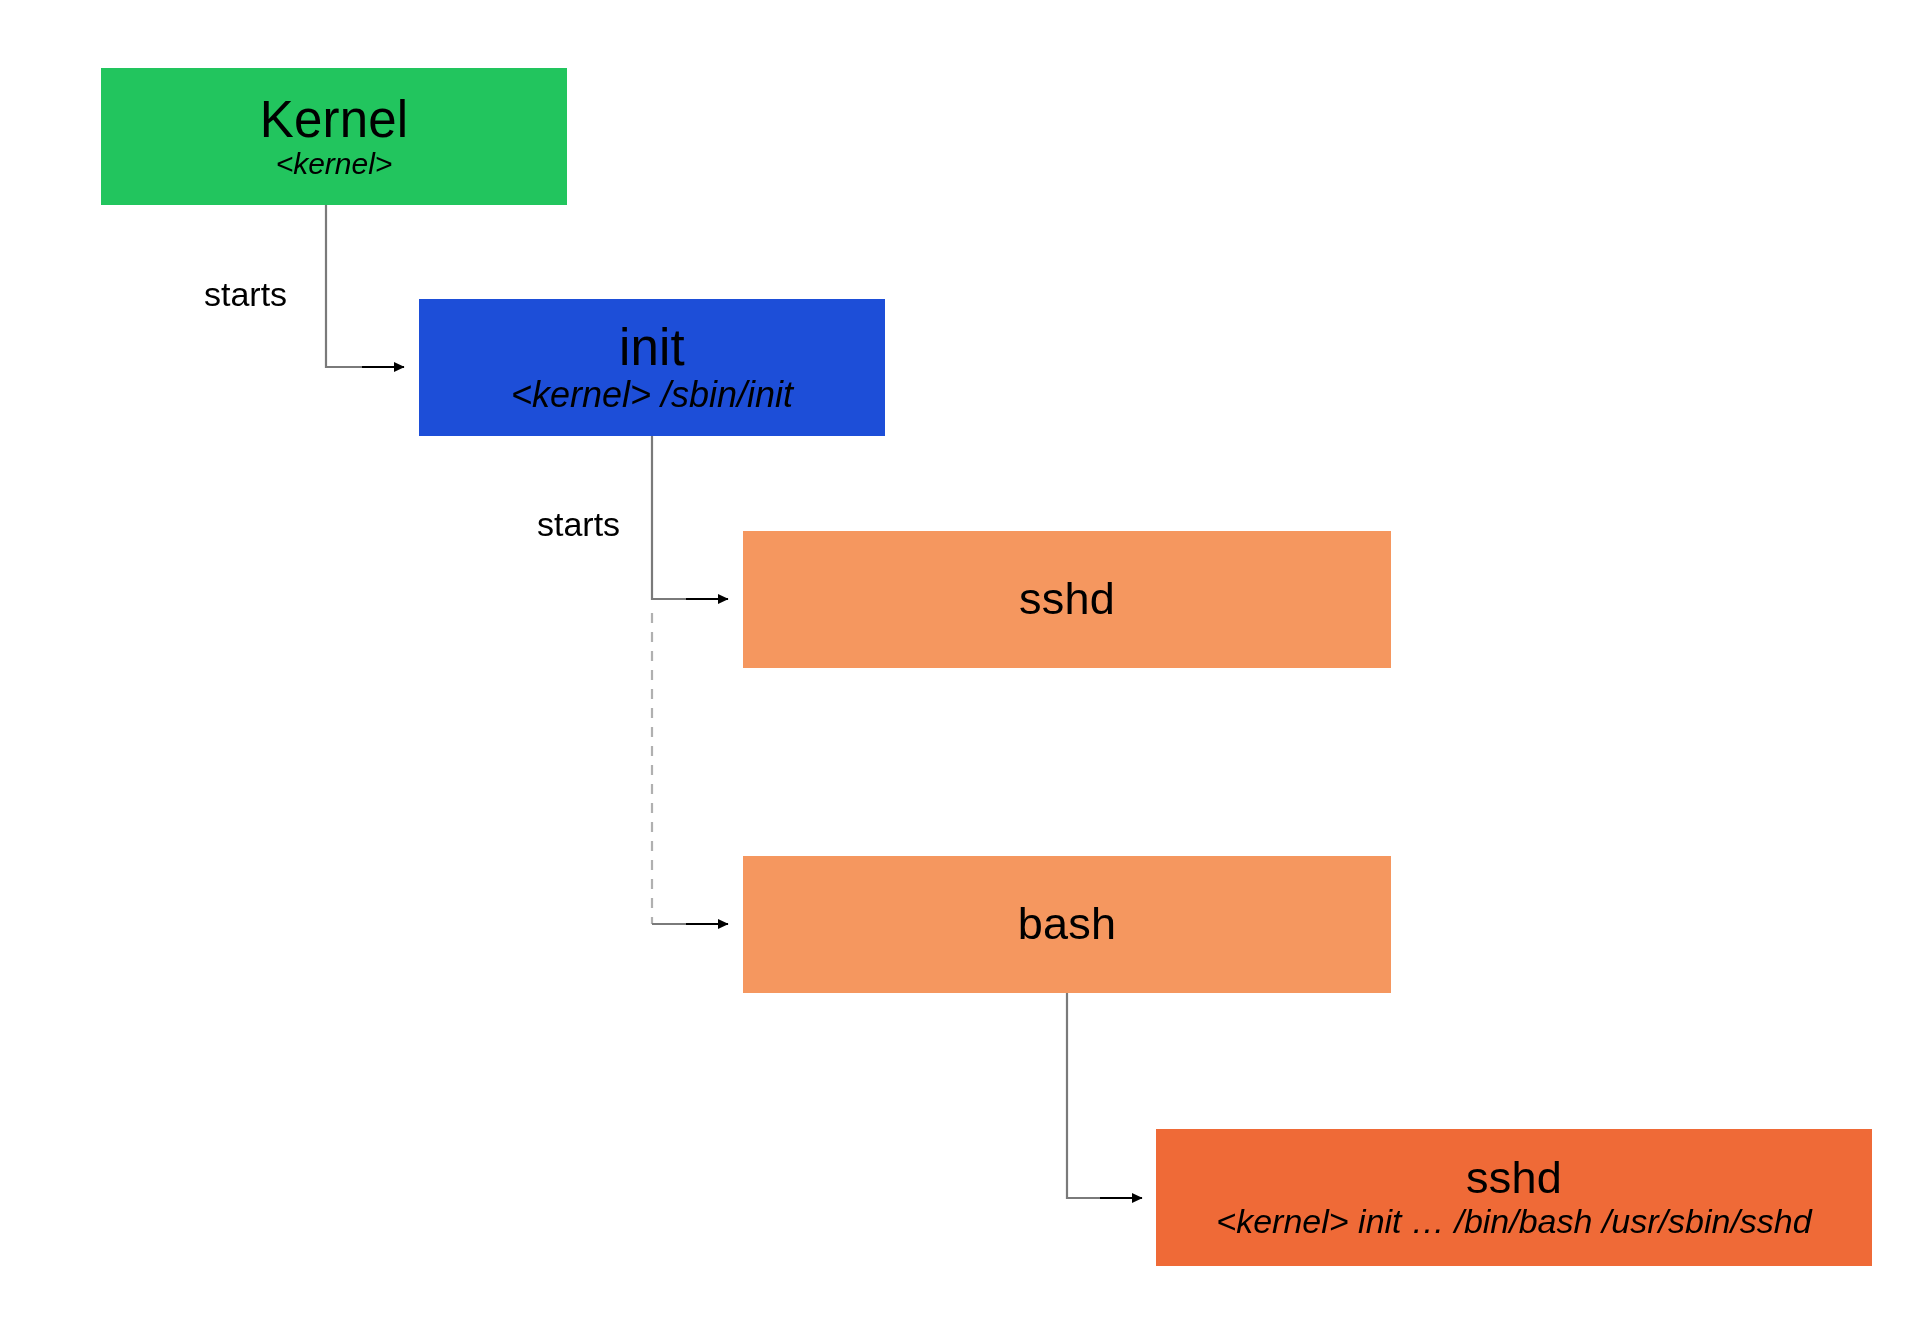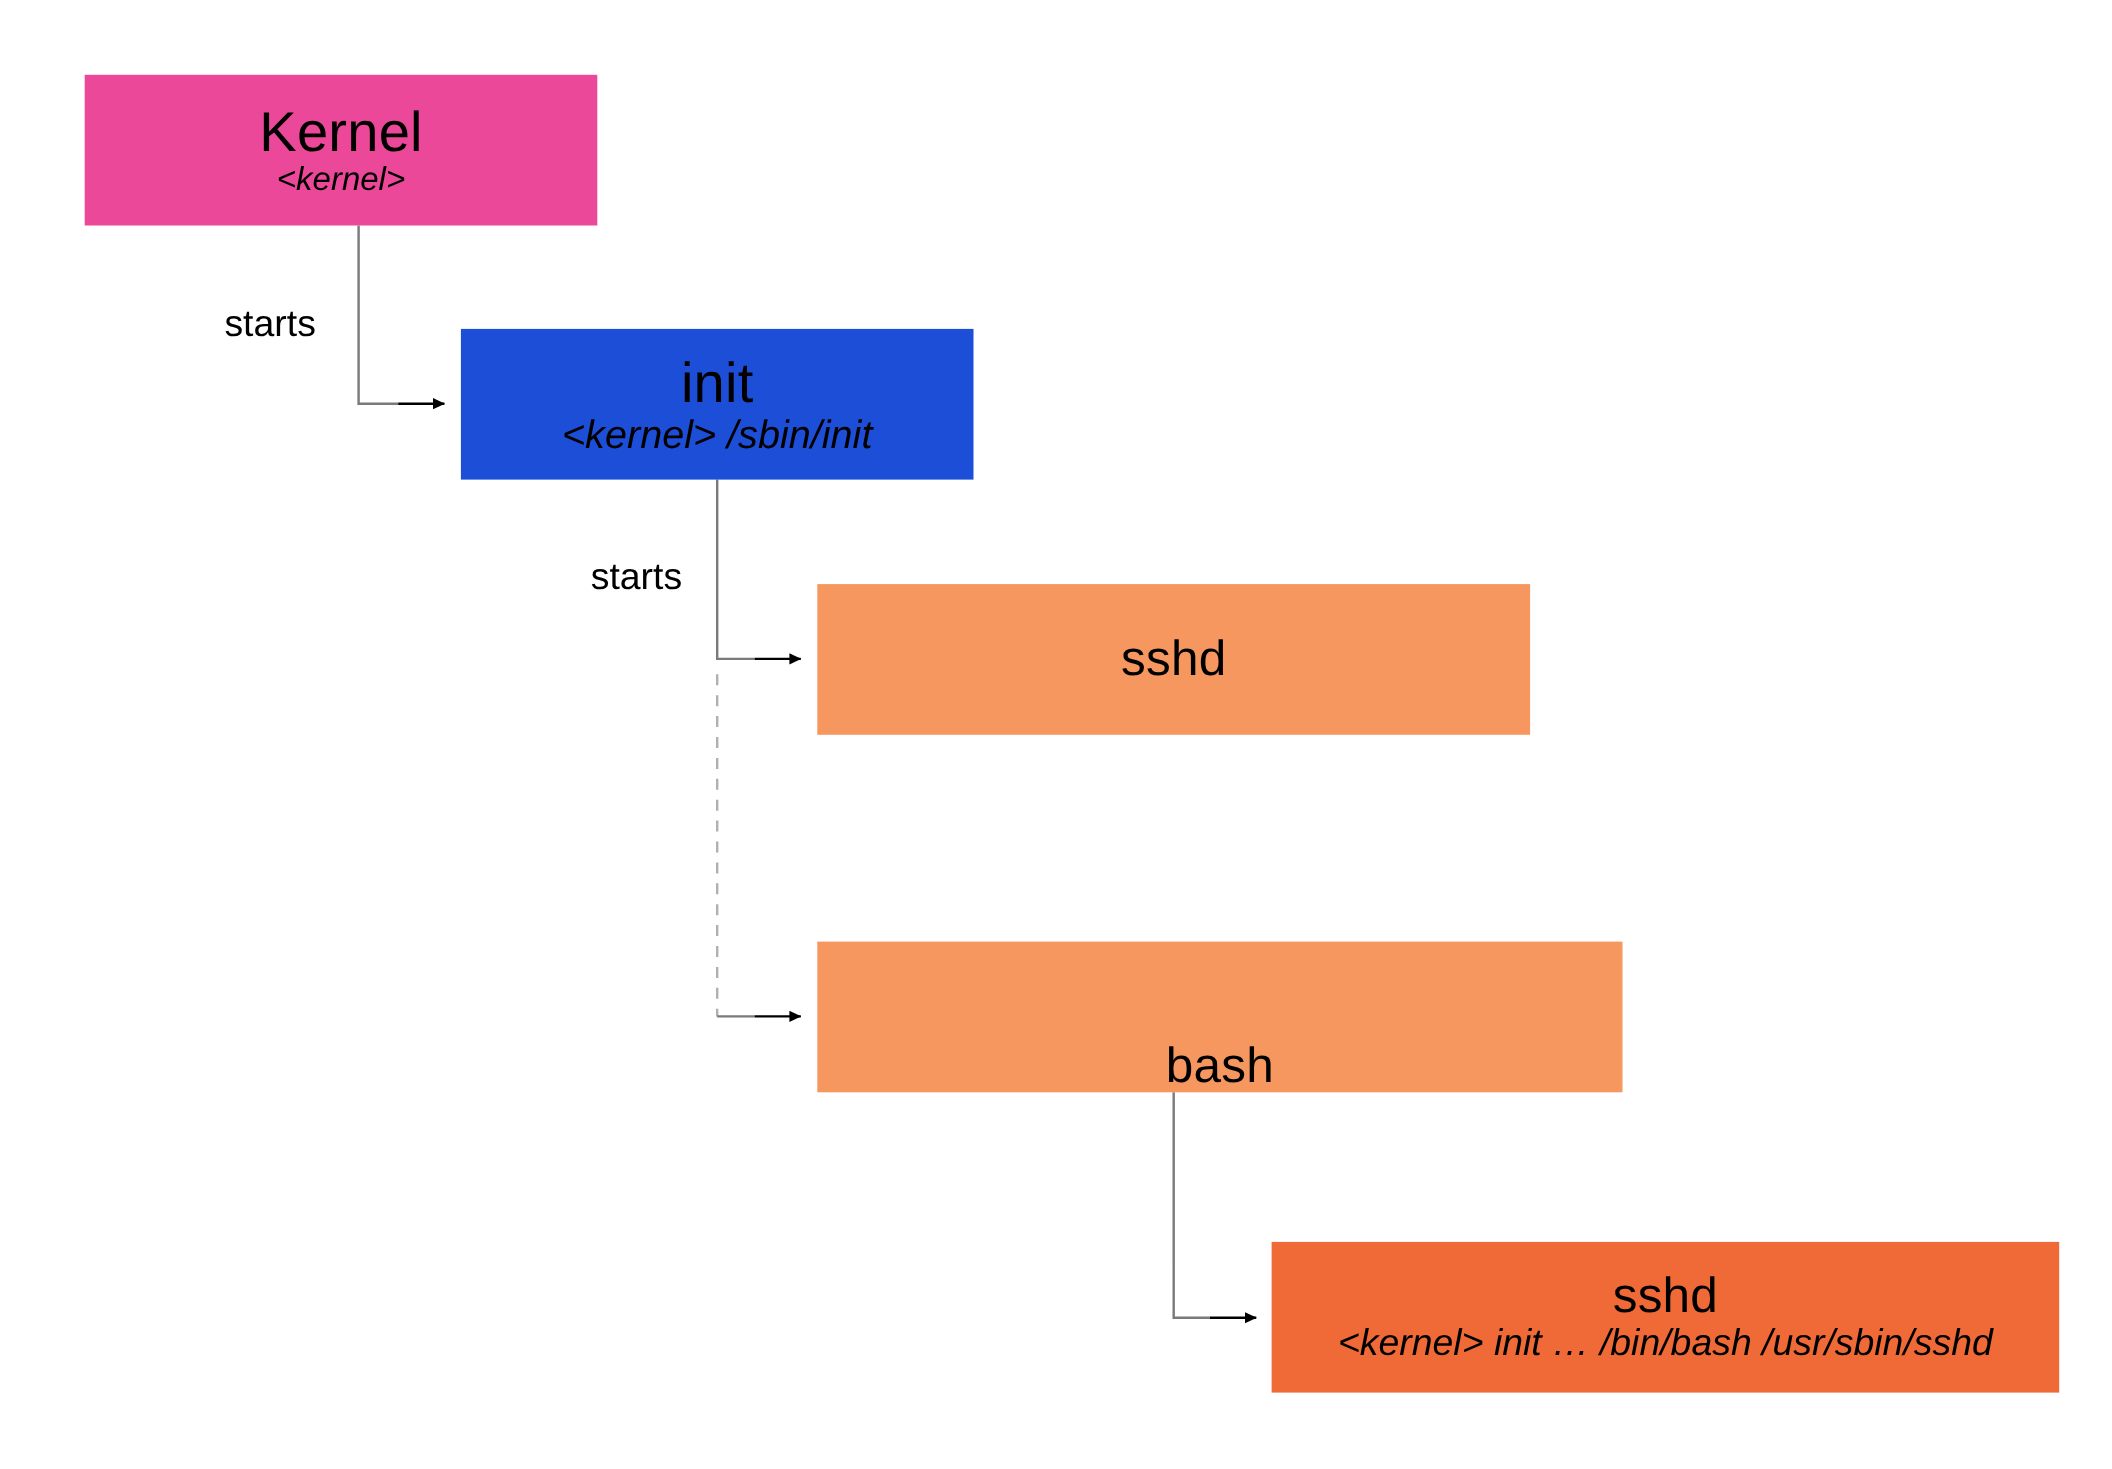--- a/index.html
+++ b/index.html
@@ -47,44 +47,43 @@
   }
   .node-sub {
     display: block;
     font-style: italic;
     font-weight: 400;
     white-space: nowrap;
     margin-top: 2px;
   }
   
   #node-kernel {
-    left: 77px;  top: 68px;  width: 466px;  height: 137px;
-    background: #ec4899;
+    left: 101px;  top: 68px;  width: 466px;  height: 137px;
+    background: #22c55e;
   }
   #node-kernel .node-title { font-size: 51px; }
   #node-kernel .node-sub   { font-size: 30px; }
 
   #node-init {
     left: 419px; top: 299px; width: 466px; height: 137px;
     background: #1d4ed8;
   }
   #node-init .node-title { font-size: 51px; }
   #node-init .node-sub   { font-size: 36px; }
 
   #node-sshd1 {
     left: 743px; top: 531px; width: 648px; height: 137px;
     background: #F5975F;
   }
   #node-sshd1 .node-title { font-size: 45px; }
   #node-sshd1 .node-sub   { font-size: 30px; }
 
   #node-bash {
-    left: 743px; top: 856px; width: 732px; height: 137px;
+    left: 743px; top: 856px; width: 648px; height: 137px;
     background: #F5975F;
-    justify-content: flex-end;
   }
   #node-bash .node-title { font-size: 45px; }
   #node-bash .node-sub   { font-size: 30px; }
 
   #node-sshd2 {
     left: 1156px; top: 1129px; width: 716px; height: 137px;
     background: #EF6A37;
   }
   #node-sshd2 .node-title { font-size: 45px; }
   #node-sshd2 .node-sub   { font-size: 34px; }

